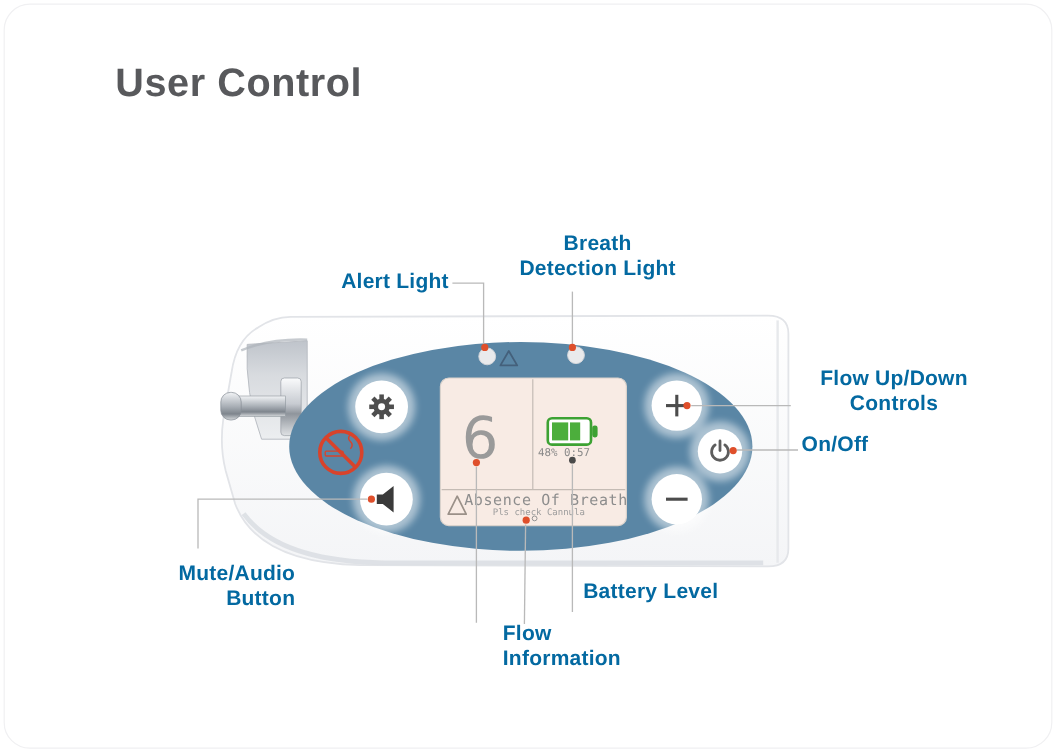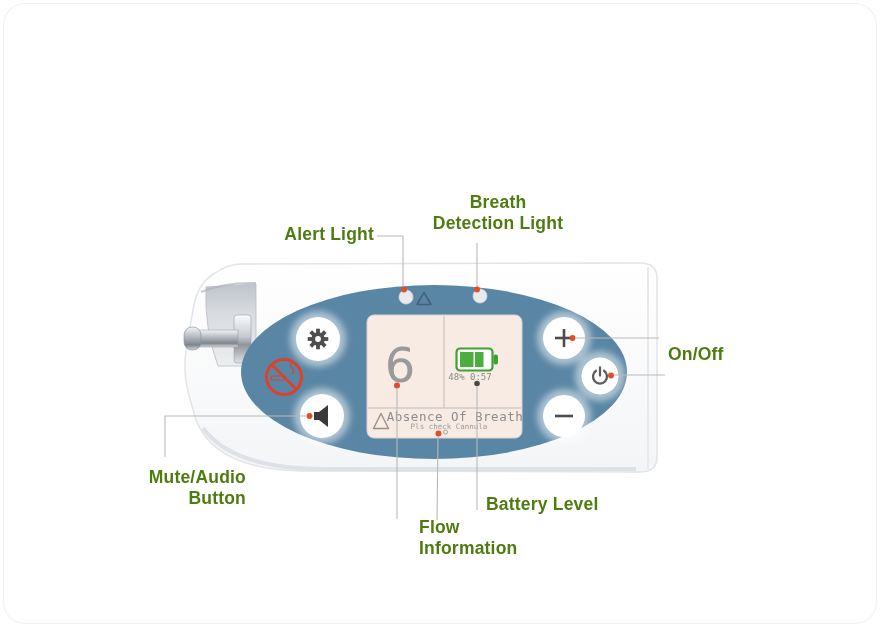--- a/index.html
+++ b/index.html
@@ -1,39 +1,40 @@
 <!DOCTYPE html>
 <html><head>
 <meta charset="utf-8">
 <style>
   html,body{margin:0;padding:0;background:#fff;}
   #canvas{position:relative;width:880px;height:627px;background:#ffffff;overflow:hidden;
           font-family:"Liberation Sans",sans-serif;}
   #card-edge{position:absolute;inset:3px;border:1px solid #f0f0f2;border-radius:22px;pointer-events:none;}
   .page-title{position:absolute;left:96px;top:50px;font-size:33px;font-weight:700;
               color:#58595c;letter-spacing:.5px;}
-  .label{position:absolute;font-size:17.5px;font-weight:700;color:#4d7c0f;line-height:1.22;
+  .label{position:absolute;font-size:17.5px;font-weight:700;color:#0369a1;line-height:1.22;
          white-space:pre-line;letter-spacing:.2px;}
   .lbl-alert-light{right:506px;top:224px;text-align:left;}
   .lbl-breath{left:417px;top:192px;width:162px;text-align:center;}
   .lbl-flow-controls{left:665px;top:305px;width:160px;text-align:center;}
-  .lbl-onoff{left:668px;top:344px;}
+  .lbl-onoff{left:668px;top:360px;}
   .lbl-mute{left:96px;top:467px;width:150px;text-align:right;}
   .lbl-flow-setting{left:277px;top:526px;}
   .lbl-alert-info{left:419px;top:517px;}
-  .lbl-battery{left:486px;top:494px;}
+  .lbl-battery{left:486px;top:482px;}
   svg{position:absolute;left:0;top:0;}
   .lcd{font-family:"DejaVu Sans Mono",monospace;}
 </style>
 </head>
 <body>
 
 <div id="canvas">
   <div id="card-edge"></div>
 
+  <div class="page-title">User Control</div>
 
   <svg width="880" height="627" viewBox="0 0 880 627">
     <defs>
       <linearGradient id="bodyGrad" x1="0" y1="0" x2="0" y2="1">
         <stop offset="0" stop-color="#ffffff"></stop>
           <stop offset="1" stop-color="#f4f5f7"></stop>
       </linearGradient>
       <linearGradient id="recessGrad" x1="0" y1="0" x2="0" y2="1">
         <stop offset="0" stop-color="#bfc4cb"></stop>
           <stop offset="0.35" stop-color="#d8dbdf"></stop>
@@ -168,19 +169,21 @@
       <circle cx="397" cy="385.5" r="3" fill="#df4f2b"></circle>
       <circle cx="438.5" cy="433.5" r="3" fill="#df4f2b"></circle>
       <circle cx="445.5" cy="432" r="2" fill="none" stroke="#8f8f8f" stroke-width="0.8"></circle>
       <circle cx="477" cy="383.5" r="2.8" fill="#4a4a4a"></circle>
     </g>
   </svg>
 
   <div class="label lbl-alert-light">Alert Light</div>
   <div class="label lbl-breath">Breath
 Detection Light</div>
+  <div class="label lbl-flow-controls">Flow Up/Down
+Controls</div>
   <div class="label lbl-onoff">On/Off</div>
   <div class="label lbl-mute">Mute/Audio
 Button</div>
   <div class="label lbl-alert-info">Flow
 Information</div>
   <div class="label lbl-battery">Battery Level</div>
 </div>
 
 </body></html>

